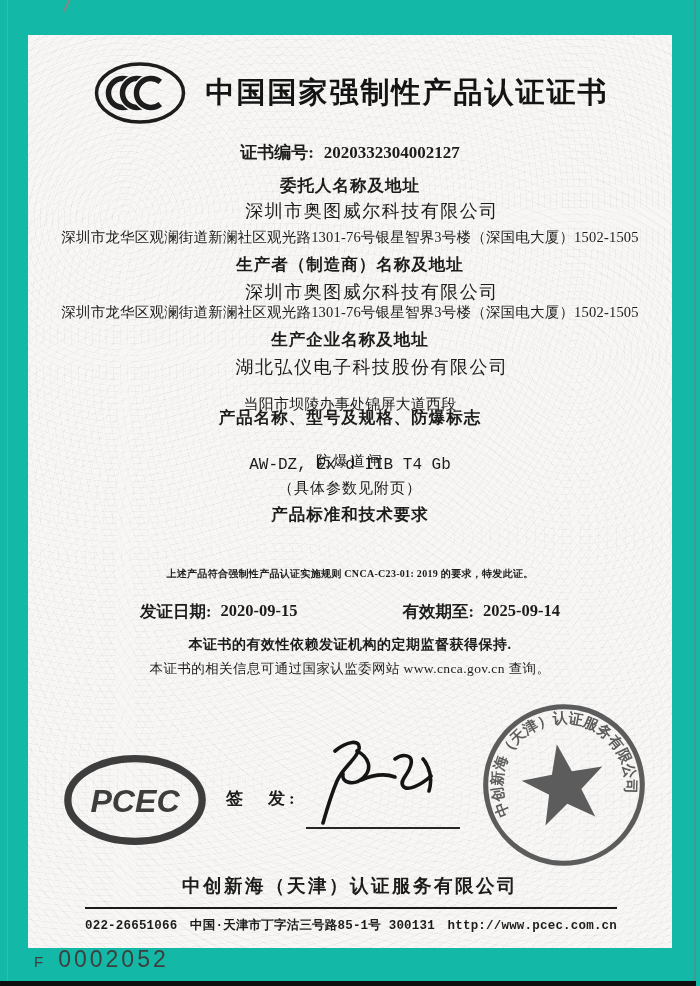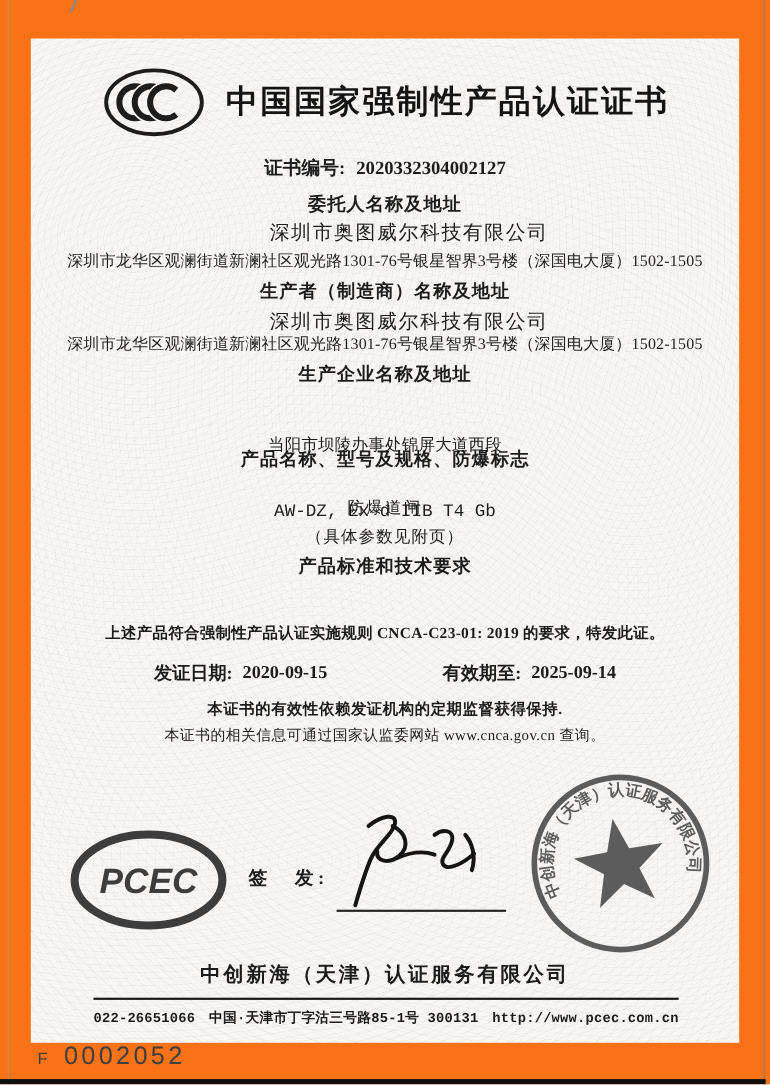--- a/index.html
+++ b/index.html
@@ -1,20 +1,20 @@
 <!DOCTYPE html>
 <html><head>
 <meta charset="utf-8">
 <style>
   * { margin:0; padding:0; box-sizing:border-box; }
   html,body { background:#ffffff; }
   body { font-family:"Liberation Serif","DejaVu Serif",serif; color:#1c1c1c; }
 
   .page {
-    position:relative; width:700px; height:986px; background:#f97316;
+    position:relative; width:700px; height:986px; background:#14b8a6;
     overflow:hidden;
   }
 
   
   .edge-left  { position:absolute; left:7px; top:0; width:1px; height:100%; background:#9a9a9a; opacity:.65; }
   .edge-right { position:absolute; left:694px; top:0; width:2px; height:100%; background:#7a7a7a; opacity:.45; }
   .edge-bottom{ position:absolute; left:0; bottom:0; width:696px; height:5px; background:#0f0f0f; }
   .edge-mark  { position:absolute; left:66px; top:-2px; width:2px; height:14px; background:#888; transform:rotate(26deg); }
 
   
@@ -43,21 +43,21 @@
   .t-app-h { top:140px; }  .t-app-n { top:164px; }  .t-app-a { top:193px; }
   .t-man-h { top:219px; }  .t-man-n { top:245px; }  .t-man-a { top:268px; }
   .t-fac-h { top:294px; }  .t-fac-n { top:320px; }  .t-fac-a { top:360px; font-size:15px; }
   .t-prd-h { top:372px; }
   .t-prd-n { top:417px; font-size:15px; letter-spacing:2px; }
   .t-prd-m { top:421px; font-family:"Liberation Mono","DejaVu Sans Mono",monospace; font-size:16px; white-space:pre; }
   .t-prd-x { top:444px; font-size:15px; letter-spacing:1px; }
   .t-std-h { top:469px; }
   .t-std-v { top:496px; font-family:"Liberation Mono","DejaVu Sans Mono",monospace; font-size:16.5px; white-space:pre; }
 
-  .statement { top:532px; font-size:14px; font-weight:bold; letter-spacing:.3px; }
+  .statement { top:532px; font-size:10px; font-weight:bold; letter-spacing:.3px; }
 
   .dates { top:566px; display:flex; justify-content:center; gap:105px; font-size:16.5px; font-weight:bold; }
   .dates .pair { display:flex; gap:9px; }
 
   .note1 { top:601px; font-size:14px; font-weight:bold; letter-spacing:.5px; }
   .note2 { top:625px; font-size:13.5px; letter-spacing:.4px; }
 
   .pcec { position:absolute; left:34px; top:718px; width:146px; height:94px; }
   .sign-label { position:absolute; left:198px; top:752px; font-size:17px; font-weight:bold; letter-spacing:4px; }
   .signature { position:absolute; left:263px; top:698px; width:178px; height:98px; }
@@ -97,20 +97,21 @@
 
     <div class="abs sec-heading t-app-h">委托人名称及地址</div>
     <div class="abs sec-name t-app-n">深圳市奥图威尔科技有限公司</div>
     <div class="abs sec-addr t-app-a">深圳市龙华区观澜街道新澜社区观光路1301-76号银星智界3号楼（深国电大厦）1502-1505</div>
 
     <div class="abs sec-heading t-man-h">生产者（制造商）名称及地址</div>
     <div class="abs sec-name t-man-n">深圳市奥图威尔科技有限公司</div>
     <div class="abs sec-addr t-man-a">深圳市龙华区观澜街道新澜社区观光路1301-76号银星智界3号楼（深国电大厦）1502-1505</div>
 
     <div class="abs sec-heading t-fac-h">生产企业名称及地址</div>
+    <div class="abs sec-name t-fac-n">湖北弘仪电子科技股份有限公司</div>
     <div class="abs sec-addr t-fac-a">当阳市坝陵办事处锦屏大道西段</div>
 
     <div class="abs sec-heading t-prd-h">产品名称、型号及规格、防爆标志</div>
     <div class="abs t-prd-n">防爆道闸</div>
     <div class="abs t-prd-m">AW-DZ, Ex d IIB T4 Gb</div>
     <div class="abs t-prd-x">（具体参数见附页）</div>
 
     <div class="abs sec-heading t-std-h">产品标准和技术要求</div>
 
     <div class="abs statement">上述产品符合强制性产品认证实施规则 CNCA-C23-01: 2019 的要求，特发此证。</div>

